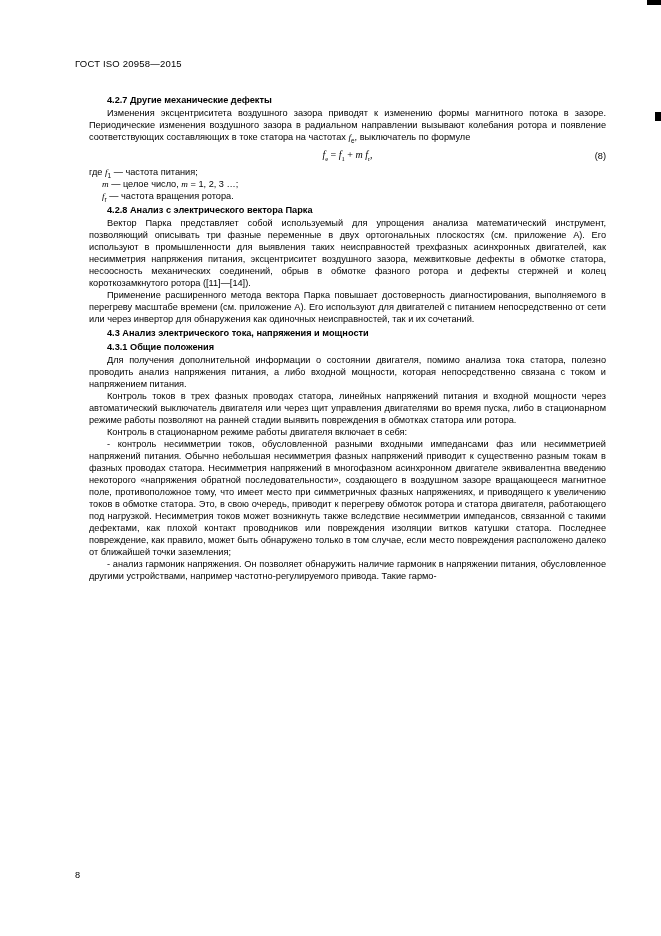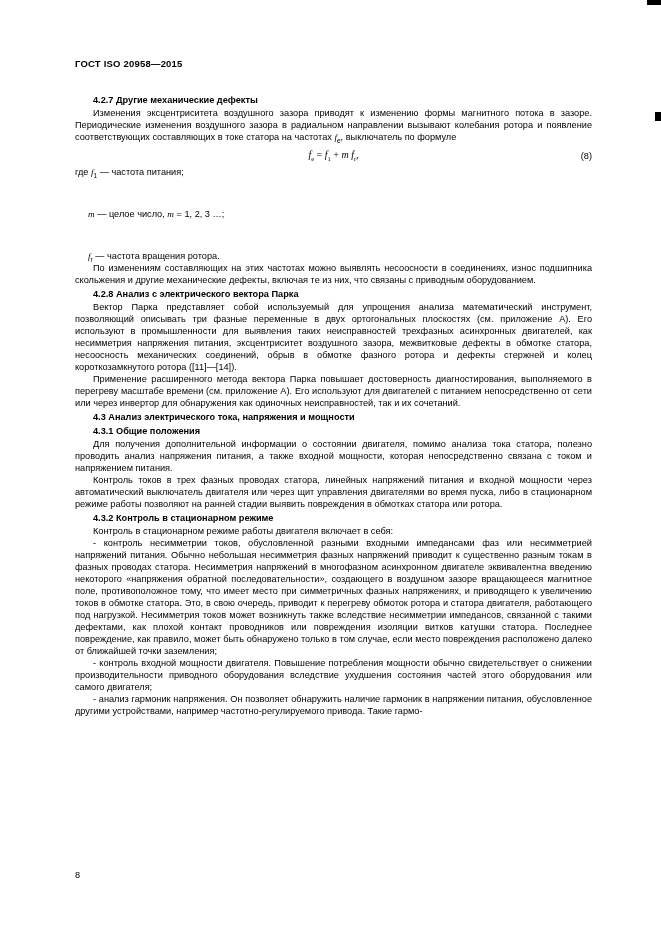--- a/index.html
+++ b/index.html
@@ -8,25 +8,25 @@
     background: #ffffff;
     font-family: "Liberation Sans", sans-serif;
     color: #000;
     position: relative;
     overflow: hidden;
   }
   .page { position: absolute; inset: 0; background: #ffffff; }
 
   .doc-header {
     position: absolute; left: 75px; top: 58px;
-    font-size: 9.5px; font-weight: bold; letter-spacing: 0.2px;
+    font-size: 9.5px; font-weight: normal; letter-spacing: 0.2px;
   }
 
   .content {
-    position: absolute; left: 75px; top: 92px; width: 517px;
+    position: absolute; left: 89px; top: 92px; width: 517px;
     font-size: 9.2px; line-height: 12px; text-align: justify;
   }
 
   .h {
     font-weight: bold; text-indent: 18px; margin: 2px 0 1px 0;
   }
   .para { margin: 0; text-indent: 18px; }
 
   .formula-row {
     position: relative; text-align: center; text-indent: 0;
@@ -34,21 +34,21 @@
     font-family: "Liberation Serif", serif;
   }
   .formula-num {
     position: absolute; right: 0; top: 1px;
     font-family: "Liberation Sans", sans-serif; font-size: 9.2px;
   }
   .var { font-style: italic; font-family: "Liberation Serif", serif; }
   sub { font-size: 6.5px; line-height: 0; }
 
   .where-line { margin: 0; text-indent: 0; text-align: left; }
-  .where-line.indent { padding-left: 13px; margin-top: 30px; }
+  .where-line.indent { padding-left: 13px; }
 
   .pagenum {
     position: absolute; left: 75px; top: 870px; font-size: 9.2px;
   }
 
   .artifact { position: absolute; background: #000; }
   .artifact-corner { right: 0; top: 0; width: 14px; height: 5px; }
   .artifact-edge { right: 0; top: 112px; width: 6px; height: 9px; }
 </style>
 </head>
@@ -69,35 +69,32 @@
 
     <div class="formula-row">
       <span><span class="var">f</span><sub>e</sub><span> = </span><span class="var">f</span><sub>1</sub><span> + </span><span class="var">m f</span><sub>r</sub><span>,</span></span>
       <span class="formula-num">(8)</span>
     </div>
 
     <p class="where-line"><span>где </span><span class="var">f</span><sub>1</sub><span> — частота питания;</span></p>
     <p class="where-line indent"><span class="var">m</span><span> — целое число, </span><span class="var">m</span><span> = 1, 2, 3 …;</span></p>
     <p class="where-line indent"><span class="var">f</span><sub>r</sub><span> — частота вращения ротора.</span></p>
 
-    <p class="para">По изменениям составляющих на этих частотах можно выявлять несоосности в соединениях, износ подшипника скольжения и другие механические дефекты, включая те из них, что связаны с приводным оборудованием.</p>
 
     <div class="h">4.2.8  Анализ с электрического вектора Парка</div>
     <p class="para">Вектор Парка представляет собой используемый для упрощения анализа математический инструмент, позволяющий описывать три фазные переменные в двух ортогональных плоскостях (см. приложение А). Его используют в промышленности для выявления таких неисправностей трехфазных асинхронных двигателей, как несимметрия напряжения питания, эксцентриситет воздушного зазора, межвитковые дефекты в обмотке статора, несоосность механических соединений, обрыв в обмотке фазного ротора и дефекты стержней и колец короткозамкнутого ротора ([11]—[14]).</p>
     <p class="para">Применение расширенного метода вектора Парка повышает достоверность диагностирования, выполняемого в перегреву масштабе времени (см. приложение А). Его используют для двигателей с питанием непосредственно от сети или через инвертор для обнаружения как одиночных неисправностей, так и их сочетаний.</p>
 
     <div class="h">4.3  Анализ электрического тока, напряжения и мощности</div>
 
     <div class="h">4.3.1  Общие положения</div>
-    <p class="para">Для получения дополнительной информации о состоянии двигателя, помимо анализа тока статора, полезно проводить анализ напряжения питания, а также входной мощности, которая непосредственно связана с током и напряжением питания.</p>
+    <p class="para">Для получения дополнительной информации о состоянии двигателя, помимо анализа тока статора, полезно проводить анализ напряжения питания, а либо входной мощности, которая непосредственно связана с током и напряжением питания.</p>
     <p class="para">Контроль токов в трех фазных проводах статора, линейных напряжений питания и входной мощности через автоматический выключатель двигателя или через щит управления двигателями во время пуска, либо в стационарном режиме работы позволяют на ранней стадии выявить повреждения в обмотках статора или ротора.</p>
 
-    <div class="h">4.3.2  Контроль в стационарном режиме</div>
     <p class="para">Контроль в стационарном режиме работы двигателя включает в себя:</p>
     <p class="para">- контроль несимметрии токов, обусловленной разными входными импедансами фаз или несимметрией напряжений питания. Обычно небольшая несимметрия фазных напряжений приводит к существенно разным токам в фазных проводах статора. Несимметрия напряжений в многофазном асинхронном двигателе эквивалентна введению некоторого «напряжения обратной последовательности», создающего в воздушном зазоре вращающееся магнитное поле, противоположное тому, что имеет место при симметричных фазных напряжениях, и приводящего к увеличению токов в обмотке статора. Это, в свою очередь, приводит к перегреву обмоток ротора и статора двигателя, работающего под нагрузкой. Несимметрия токов может возникнуть также вследствие несимметрии импедансов, связанной с такими дефектами, как плохой контакт проводников или повреждения изоляции витков катушки статора. Последнее повреждение, как правило, может быть обнаружено только в том случае, если место повреждения расположено далеко от ближайшей точки заземления;</p>
-    <p class="para">- контроль входной мощности двигателя. Повышение потребления мощности обычно свидетельствует о снижении производительности приводного оборудования вследствие ухудшения состояния частей этого оборудования или самого двигателя;</p>
     <p class="para">- анализ гармоник напряжения. Он позволяет обнаружить наличие гармоник в напряжении питания, обусловленное другими устройствами, например частотно-регулируемого привода. Такие гармо-</p>
 
   </div>
 
   <div class="pagenum">8</div>
 
 </div>
 
 </body></html>

